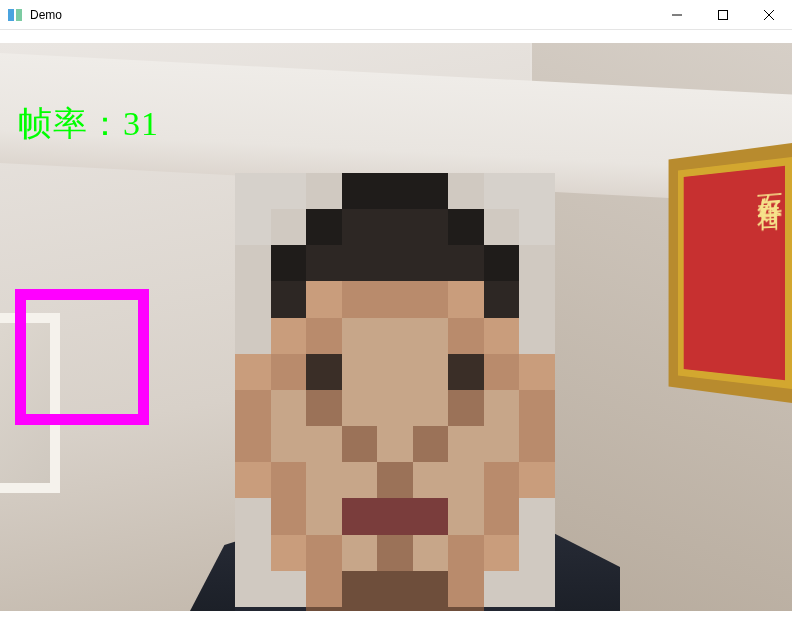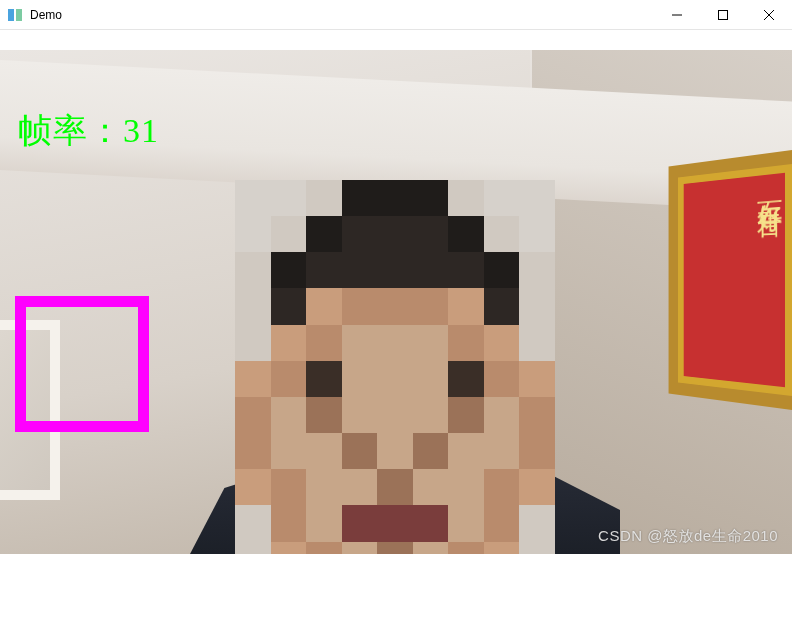--- a/index.html
+++ b/index.html
@@ -62,23 +62,23 @@
 
     .content {
       position: relative;
       width: 792px;
       height: 602px;
       background: #ffffff;
     }
     .video-canvas {
       position: absolute;
       left: 0;
-      top: 20px;
+      top: 13px;
       width: 792px;
-      height: 504px;
+      height: 568px;
       background: linear-gradient(175deg, #ebe7e3 0%, #ded8d2 35%, #c6bdb3 55%, #847062 100%);
       overflow: hidden;
     }
     
     .ceiling {
       position: absolute;
       left: 0; right: 0; top: 10px;
       height: 110px;
       background: linear-gradient(180deg, #efece8 0%, #e9e5e0 70%, #ddd6cf 100%);
       transform: skewY(3deg);
@@ -361,15 +361,14 @@
         <div style="background: rgb(110, 78, 59);"></div>
         <div style="background: rgb(110, 78, 59);"></div>
         <div style="background: rgb(34, 38, 49);"></div>
         <div style="background: rgb(34, 38, 49);"></div>
       </div>
 
     <div class="fps-overlay"><span>帧率：</span><span>31</span></div>
 
     <div class="detect-box"></div>
 
-    <div class="watermark">CSDN @怒放de生命2010</div>
   </div>
 </div>
 
 </body></html>

